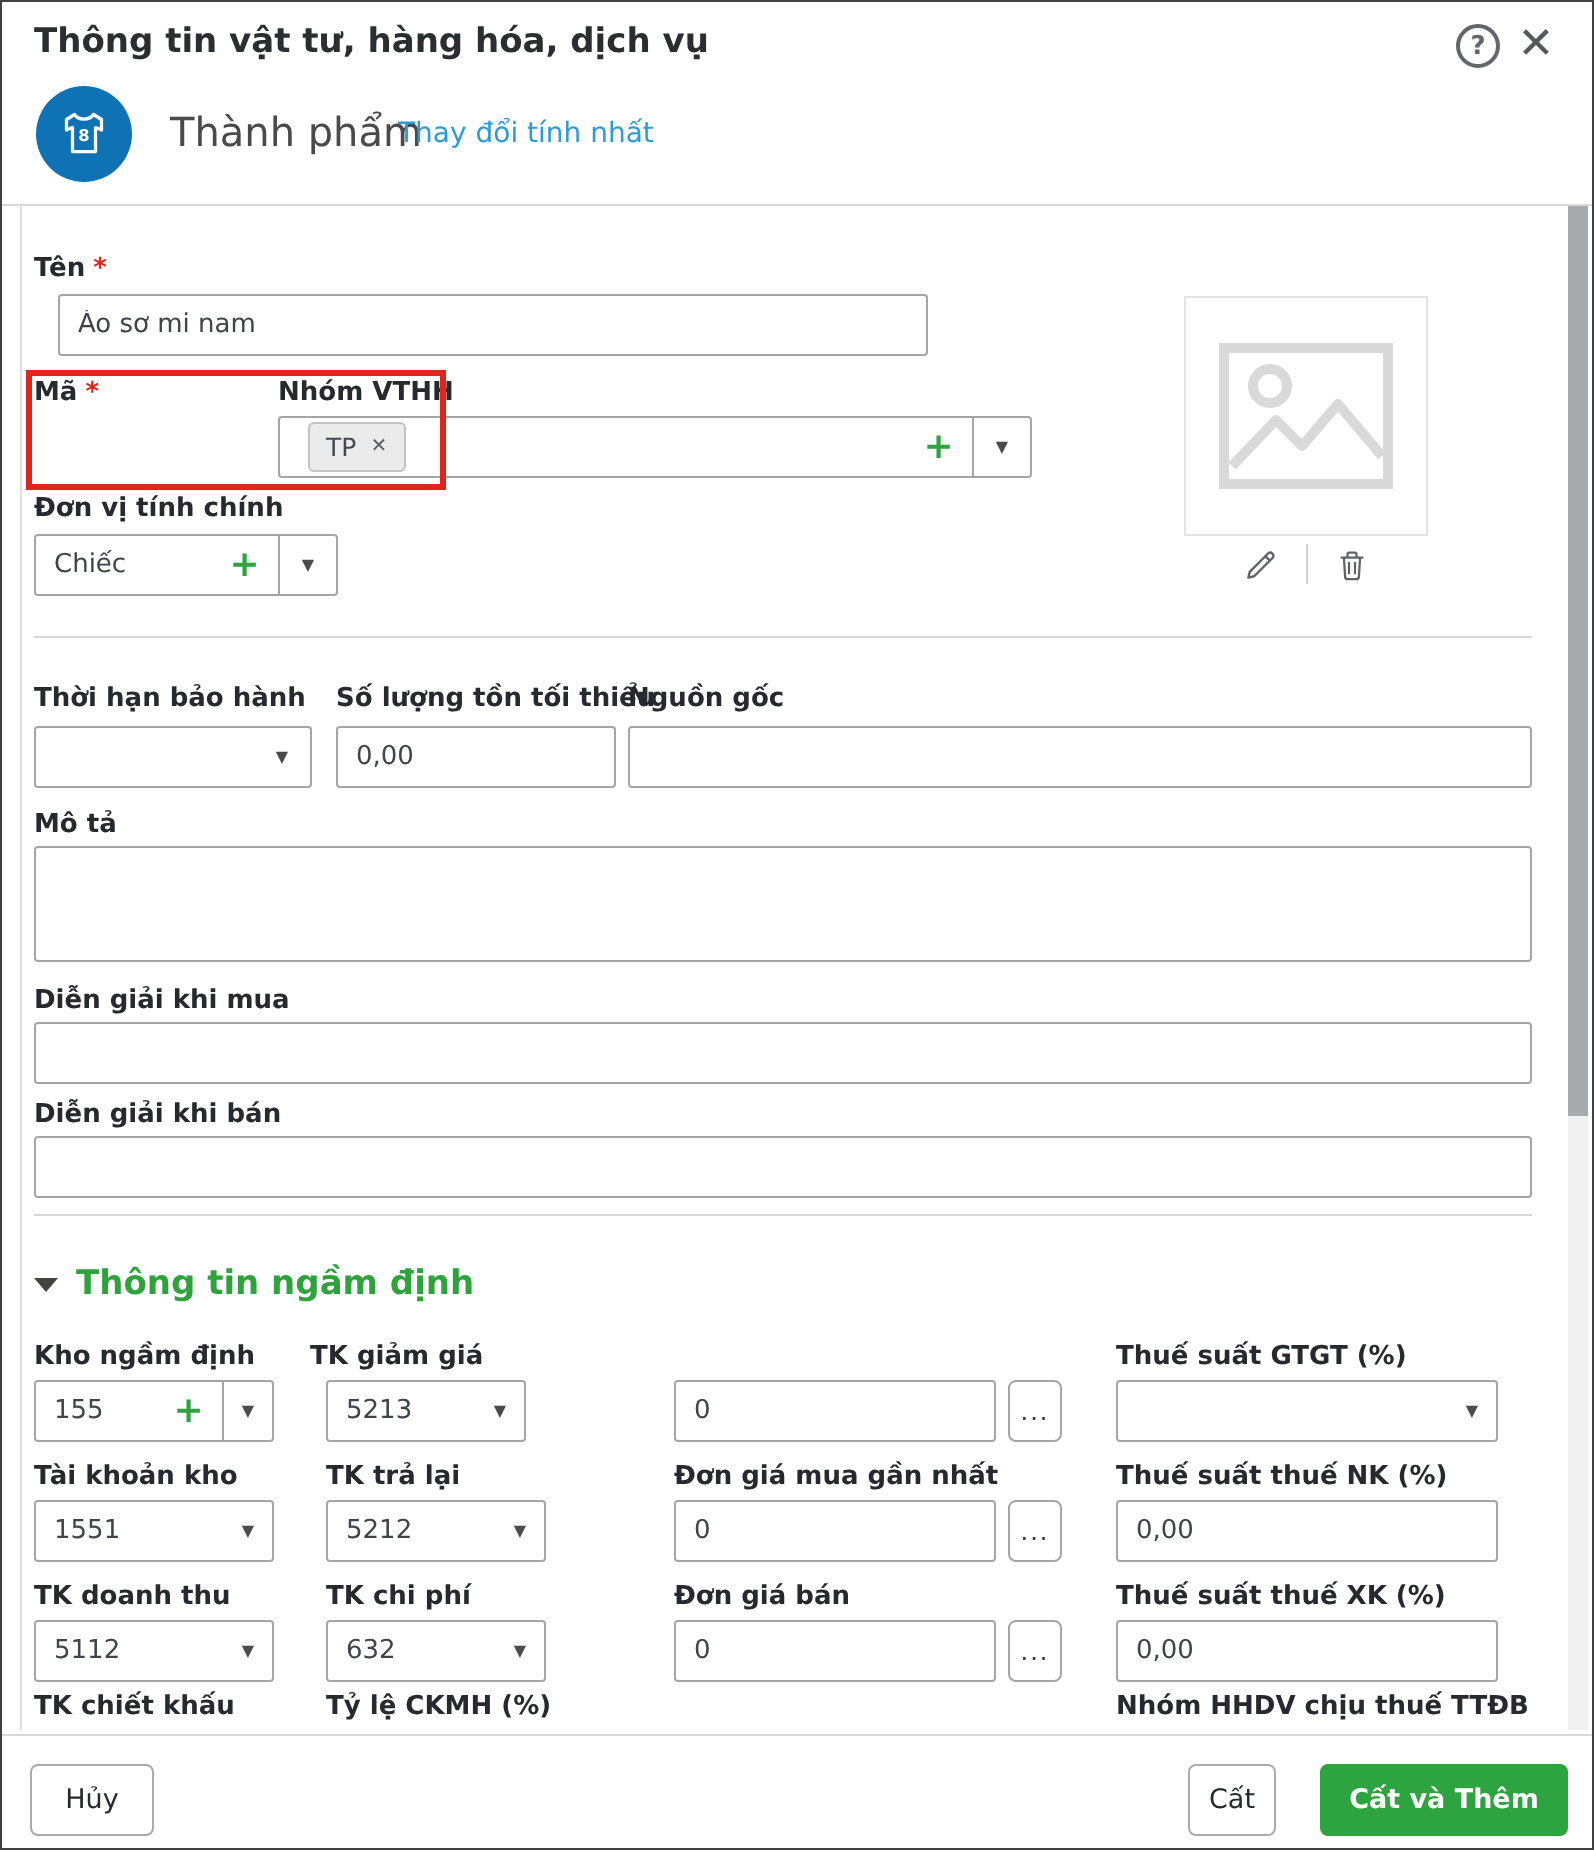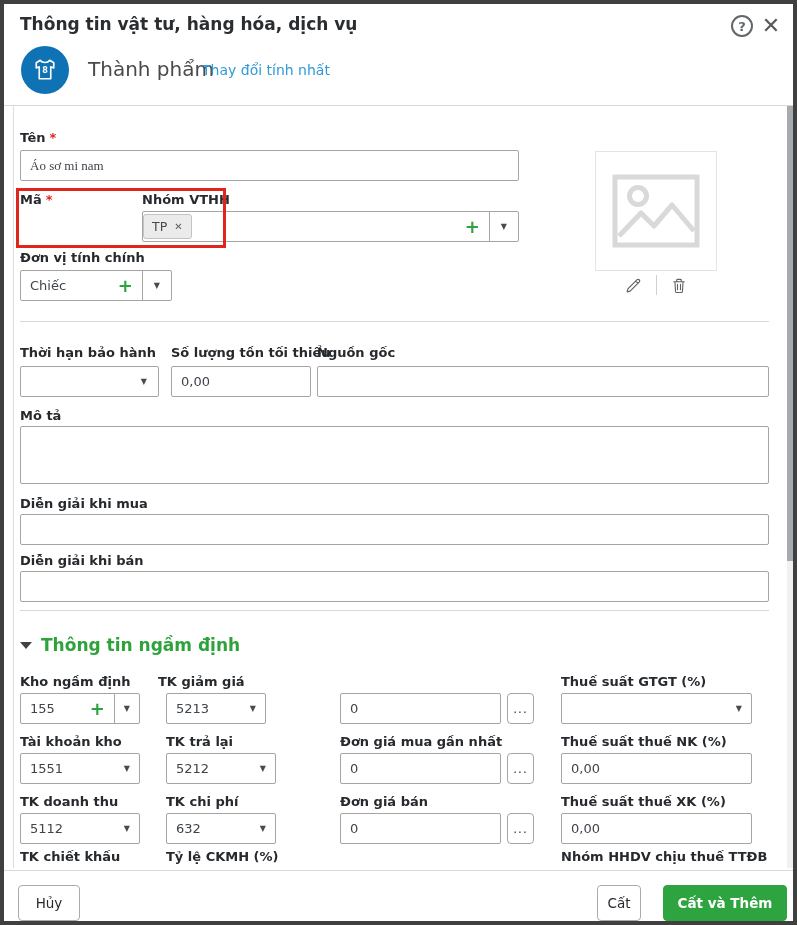--- a/index.html
+++ b/index.html
@@ -1,19 +1,19 @@
 <!DOCTYPE html>
 <html><head>
 <meta charset="utf-8">
 <style>
   * { margin:0; padding:0; box-sizing:border-box; }
   html,body { background:#e9e9e9; }
   body { font-family:"DejaVu Sans","Liberation Sans",sans-serif; }
   .dialog { position:relative; width:797px; height:925px; background:#fff;
-            border:4px solid #404040; overflow:hidden; }
+            border:1px solid #404040; overflow:hidden; }
 
   
   .dlg-title { position:absolute; left:16px; top:10px; font-size:17px; font-weight:bold; color:#2B2E31; }
   .help-btn { position:absolute; left:727px; top:11px; width:22px; height:22px;
               border:2px solid #63676B; border-radius:50%; color:#63676B; font-size:13px; font-weight:bold;
               display:flex; align-items:center; justify-content:center; cursor:pointer; }
   .close-btn { position:absolute; left:752px; top:6px; width:30px; height:30px; font-size:22px; color:#55585B;
                display:flex; align-items:center; justify-content:center; cursor:pointer; }
 
   .type-avatar { position:absolute; left:17px; top:42px; width:48px; height:48px; border-radius:50%;
@@ -33,21 +33,21 @@
   textarea.inp { resize:none; padding-top:6px; }
   .combo { position:absolute; height:31px; border:1px solid #A5A5A5; border-radius:2px; background:#fff;
            display:flex; align-items:center; cursor:pointer; }
   .combo-text { font-size:13px; color:#3F444A; padding-left:9px; white-space:nowrap; }
   .spacer { flex:1; }
   .plus { color:#2EA440; font-size:18px; font-weight:bold; padding:0 9px; line-height:1; }
   .sep { width:1px; align-self:stretch; background:#A5A5A5; }
   .arw { font-size:8px; color:#4A4A4A; padding:0 11px; }
   .arw.sm { padding:0 9px; }
   .chip { display:inline-flex; align-items:center; gap:7px; background:#EBEBEB; border:1px solid #C3C3C3;
-          border-radius:3px; padding:4px 8px; margin-left:0; font-size:12.5px; color:#45494D; }
+          border-radius:3px; padding:4px 8px; margin-left:14px; font-size:12.5px; color:#45494D; }
   .chip-x { font-size:10px; color:#5A5E62; cursor:pointer; }
   .dots-btn { position:absolute; width:27px; height:31px; border:1px solid #A5A5A5; border-radius:4px;
               background:#fff; font-family:inherit; font-size:12px; color:#333; letter-spacing:1px;
               line-height:20px; cursor:pointer; }
 
   .red-box { position:absolute; left:12px; top:184px; width:210px; height:60px;
              border:3px solid #E0261C; pointer-events:none; z-index:5; }
 
   
   .img-box { position:absolute; left:591px; top:147px; width:122px; height:120px; border:1px solid #E3E3E3;
@@ -93,21 +93,21 @@
   </div>
   <div class="type-name">Thành phẩm</div>
   <a class="type-link">Thay đổi tính nhất</a>
 
   <div class="divider" style="left:0;top:101px;width:797px"></div>
   <div class="body-hairline"></div>
 
   <div class="lbl" style="left:16px;top:126px">
     <span>Tên</span><span class="req">*</span>
   </div>
-  <input class="inp" style="left: 16px; top: 146px; width: 499px; font-family: Liberation Serif, serif;" value="Áo sơ mi nam">
+  <input class="inp" style="left: 28px; top: 146px; width: 435px;" value="Áo sơ mi nam">
 
   <div class="red-box"></div>
 
   <div class="lbl" style="left:16px;top:188px">
     <span>Mã</span><span class="req">*</span>
   </div>
 
   <div class="lbl" style="left:138px;top:188px">Nhóm VTHH</div>
   <div class="combo" style="left:138px;top:207px;width:377px">
     <span class="chip">

